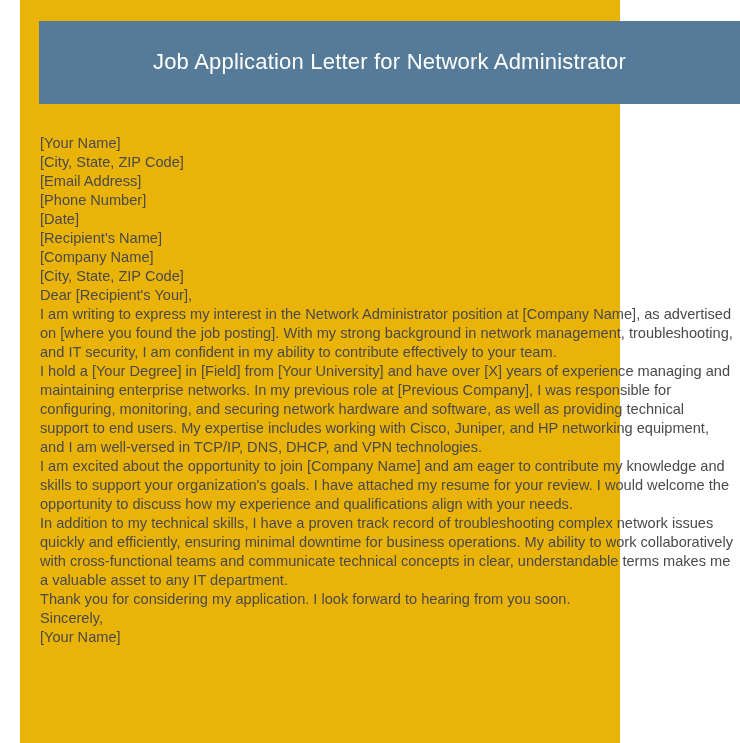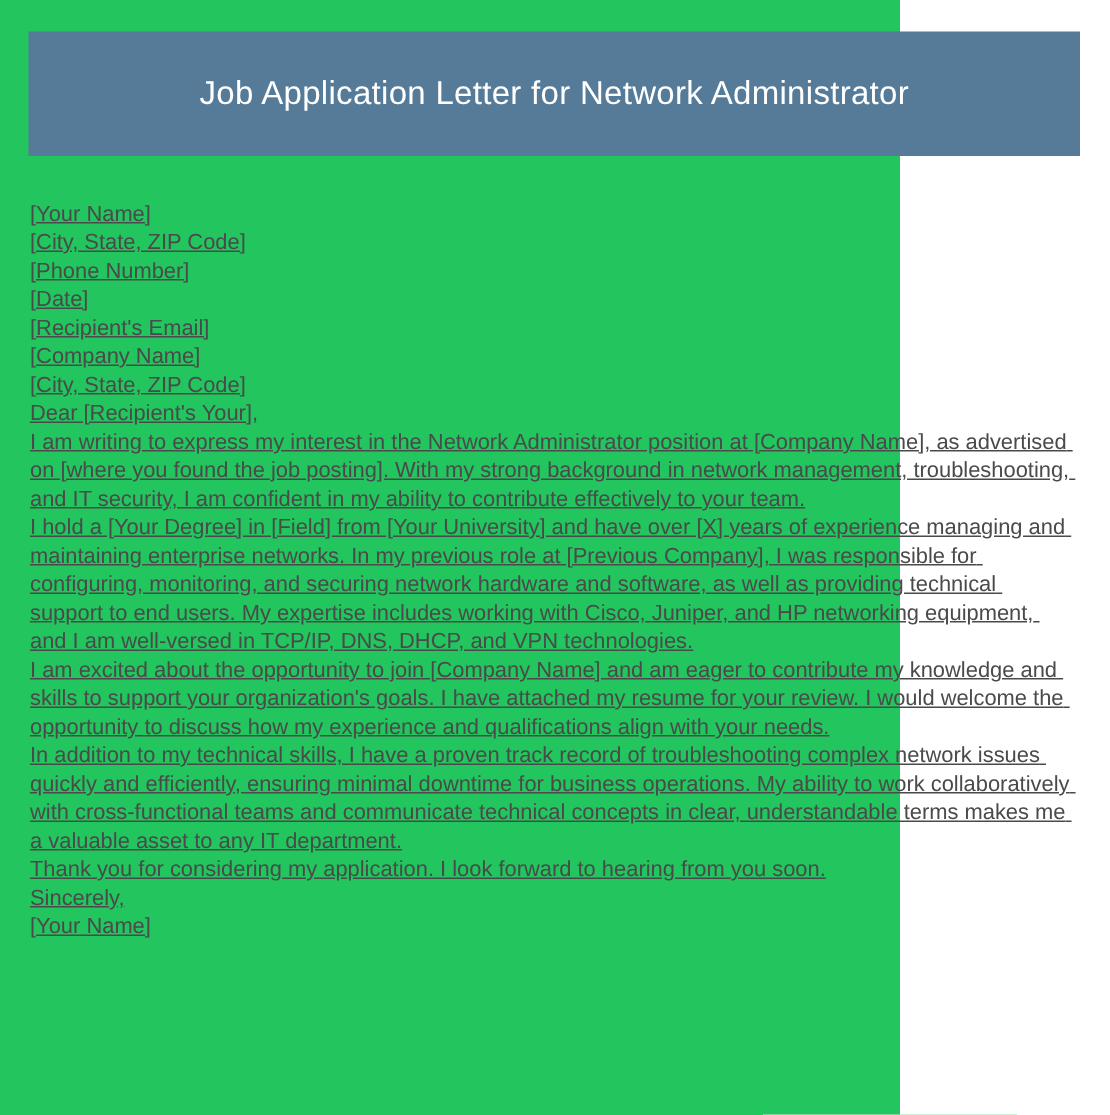--- a/index.html
+++ b/index.html
@@ -12,22 +12,23 @@
     height: 743px;
     font-family: "Liberation Sans", sans-serif;
     -webkit-font-smoothing: antialiased;
     overflow: hidden;
   }
 
   .page {
     position: relative;
     width: 600px;
     height: 743px;
-    background: #22c55e;
+    background: #eab308;
     box-sizing: border-box;
+    margin-left: 20px;
   }
 
   
   .banner {
     position: absolute;
     left: 19px;
     top: 21px;
     width: 701px;
     height: 83px;
     background: #557b98;
@@ -55,43 +56,43 @@
     color: #4a4a4a;
     font-size: 14.6px;
     line-height: 19px;
   }
   .letter-line {
     margin: 0;
     padding: 0;
     text-align: left;
     white-space: pre-wrap;
     word-wrap: break-word;
-    text-decoration: underline;
   }
   .addr-line {
     white-space: nowrap;
   }
 </style>
 </head>
 <body>
 
 <div class="page">
 
   <div class="banner">
     <div class="banner-title">Job Application Letter for Network Administrator</div>
   </div>
 
   <div class="letter-body">
 
     <div class="letter-line addr-line">[Your Name]</div>
     <div class="letter-line addr-line">[City, State, ZIP Code]</div>
+    <div class="letter-line addr-line">[Email Address]</div>
     <div class="letter-line addr-line">[Phone Number]</div>
     <div class="letter-line addr-line">[Date]</div>
 
-    <div class="letter-line addr-line">[Recipient's Email]</div>
+    <div class="letter-line addr-line">[Recipient's Name]</div>
     <div class="letter-line addr-line">[Company Name]</div>
     <div class="letter-line addr-line">[City, State, ZIP Code]</div>
 
     <div class="letter-line addr-line">Dear [Recipient's Your],</div>
 
     <p class="letter-line">I am writing to express my interest in the Network Administrator position at [Company Name], as advertised on [where you found the job posting]. With my strong background in network management, troubleshooting, and IT security, I am confident in my ability to contribute effectively to your team.</p>
     <p class="letter-line">I hold a [Your Degree] in [Field] from [Your University] and have over [X] years of experience managing and maintaining enterprise networks. In my previous role at [Previous Company], I was responsible for configuring, monitoring, and securing network hardware and software, as well as providing technical support to end users. My expertise includes working with Cisco, Juniper, and HP networking equipment, and I am well-versed in TCP/IP, DNS, DHCP, and VPN technologies.</p>
     <p class="letter-line">I am excited about the opportunity to join [Company Name] and am eager to contribute my knowledge and skills to support your organization's goals. I have attached my resume for your review. I would welcome the opportunity to discuss how my experience and qualifications align with your needs.</p>
     <p class="letter-line">In addition to my technical skills, I have a proven track record of troubleshooting complex network issues quickly and efficiently, ensuring minimal downtime for business operations. My ability to work collaboratively with cross-functional teams and communicate technical concepts in clear, understandable terms makes me a valuable asset to any IT department.</p>
     <p class="letter-line">Thank you for considering my application. I look forward to hearing from you soon.</p>

